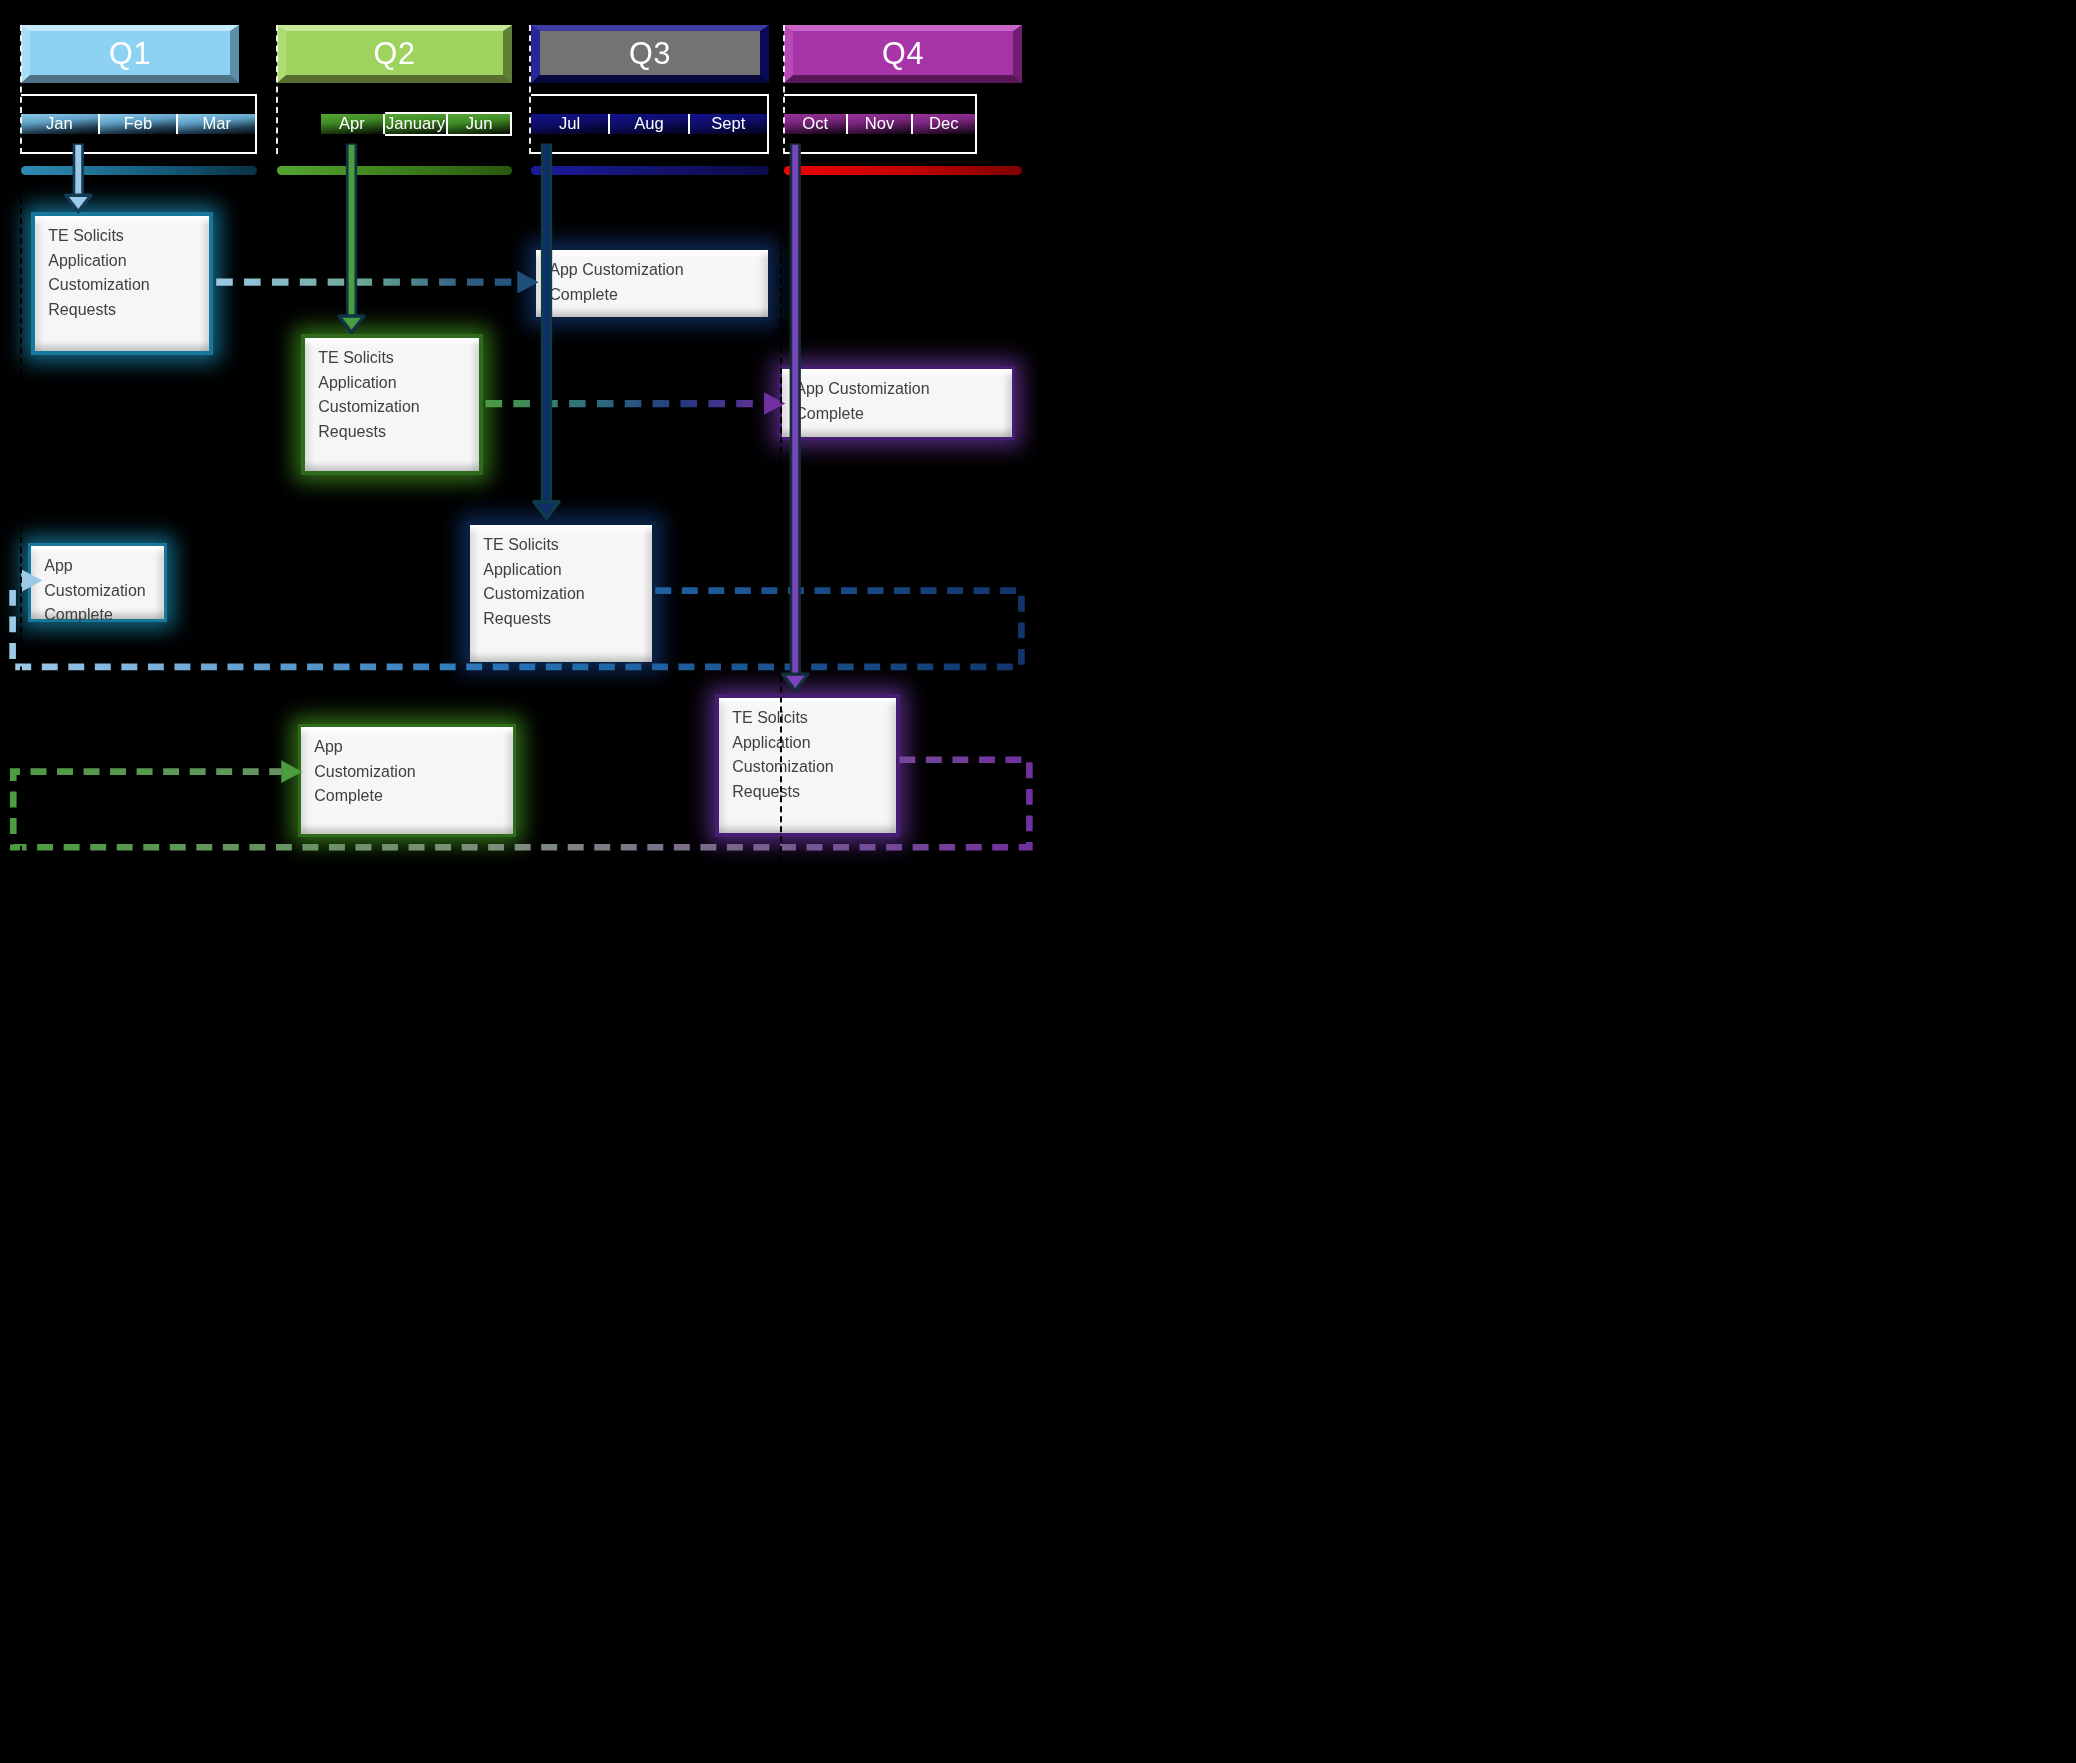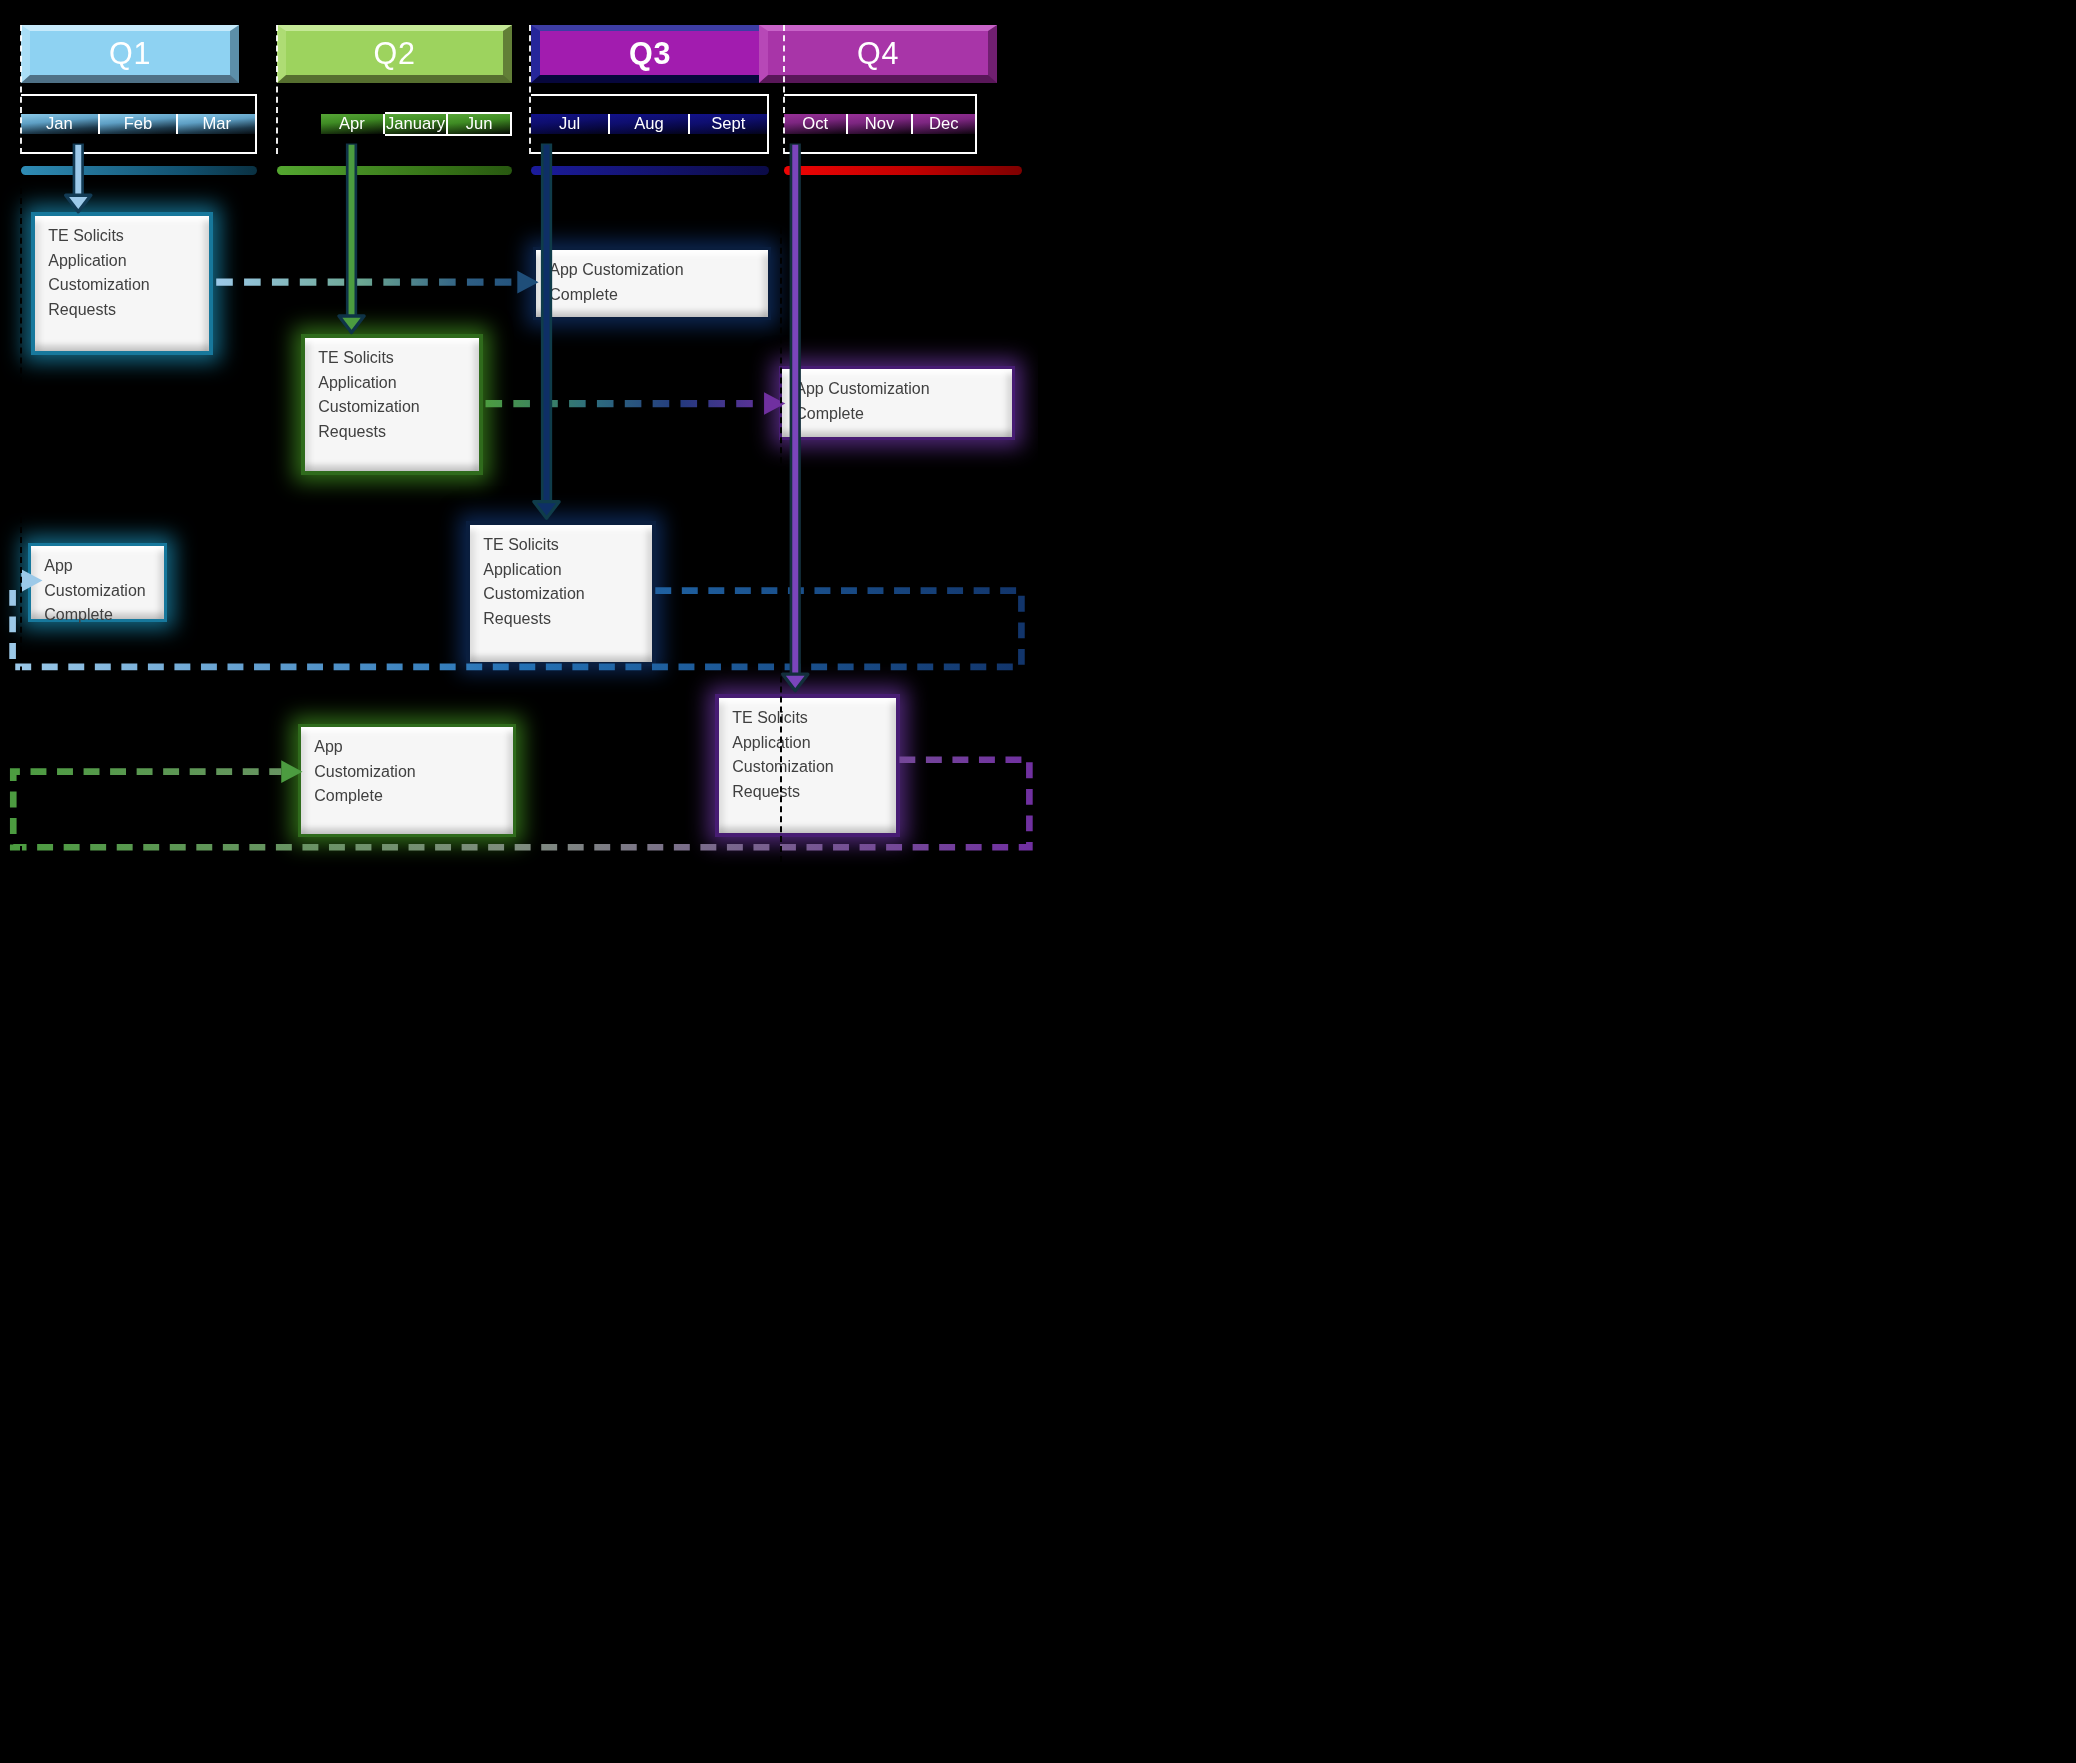--- a/index.html
+++ b/index.html
@@ -9,21 +9,21 @@
   }
   
   .qh{
     position:absolute;top:25px;height:58px;box-sizing:border-box;
     border-style:solid;border-width:6px 9.3px 8px 9.3px;
     display:flex;align-items:center;justify-content:center;
     color:#fff;font-size:30.5px;letter-spacing:0.7px;
   }
   .qh.q1{background:#8ED2F2;border-color:#C6EAFB #5C8FA9 #4F7186 #A9DEF6;}
   .qh.q2{background:#9DD35E;border-color:#C4E896 #627F37 #566F2F #AEDC74;}
-  .qh.q3{background:#a21caf;border-color:#3D3DA4 #0A0A58 #07073C #26269A;font-weight:bold;}
+  .qh.q3{background:#737373;border-color:#3D3DA4 #0A0A58 #07073C #26269A;}
   .qh.q4{background:#A835A8;border-color:#C863C8 #701F70 #591759 #B748B7;}
   
   .months{
     position:absolute;top:94px;height:60px;box-sizing:border-box;display:flex;
     border:2.7px solid #fff;border-left:none;align-items:center;
   }
   .months.noframe{border:none;padding-left:44px;}
   .mcell{
     flex:1 1 0;display:flex;align-items:center;justify-content:center;
     color:#fff;font-size:16.6px;box-sizing:border-box;border-right:2.7px solid #fff;
@@ -79,21 +79,21 @@
 
   <div class="qh q1" style="left:21px;width:218px;">
       <span>Q1</span>
     </div>
   <div class="qh q2" style="left:277px;width:235px;">
       <span>Q2</span>
     </div>
   <div class="qh q3" style="left:531px;width:238px;">
       <span>Q3</span>
     </div>
-  <div class="qh q4" style="left:759px;width:238px;">
+  <div class="qh q4" style="left:784px;width:238px;">
       <span>Q4</span>
     </div>
 
   <div class="months" style="left:21px;width:236px;">
     <div class="mcell g-blue">Jan</div>
     <div class="mcell g-blue">Feb</div>
     <div class="mcell g-blue">Mar</div>
   </div>
   <div class="months noframe" style="left:277px;width:235px;">
     <div class="mcell g-green first">Apr</div>

